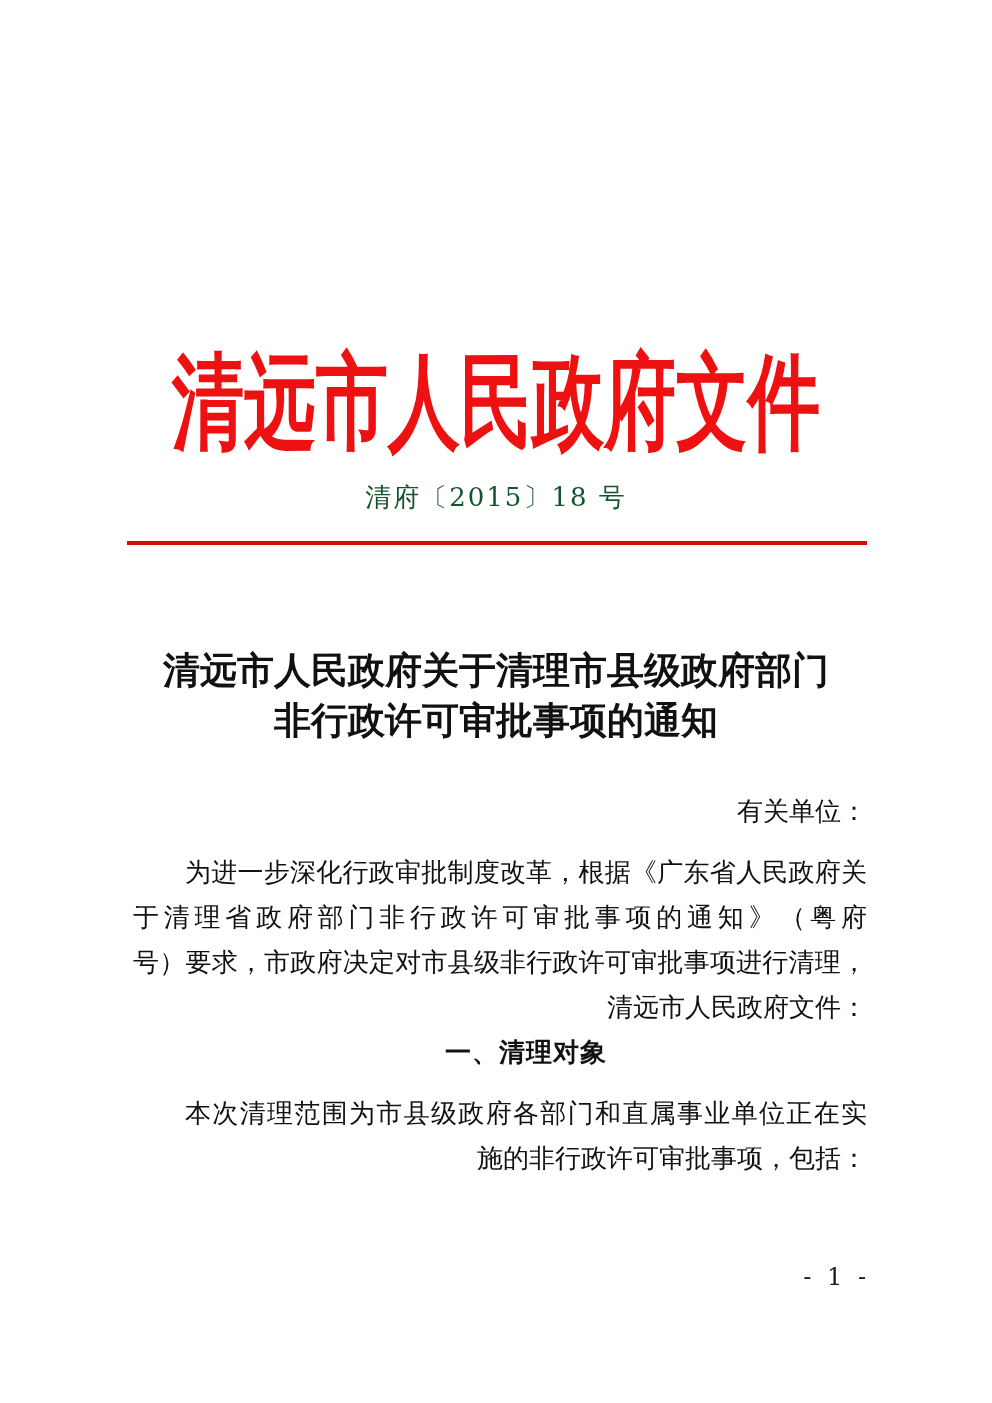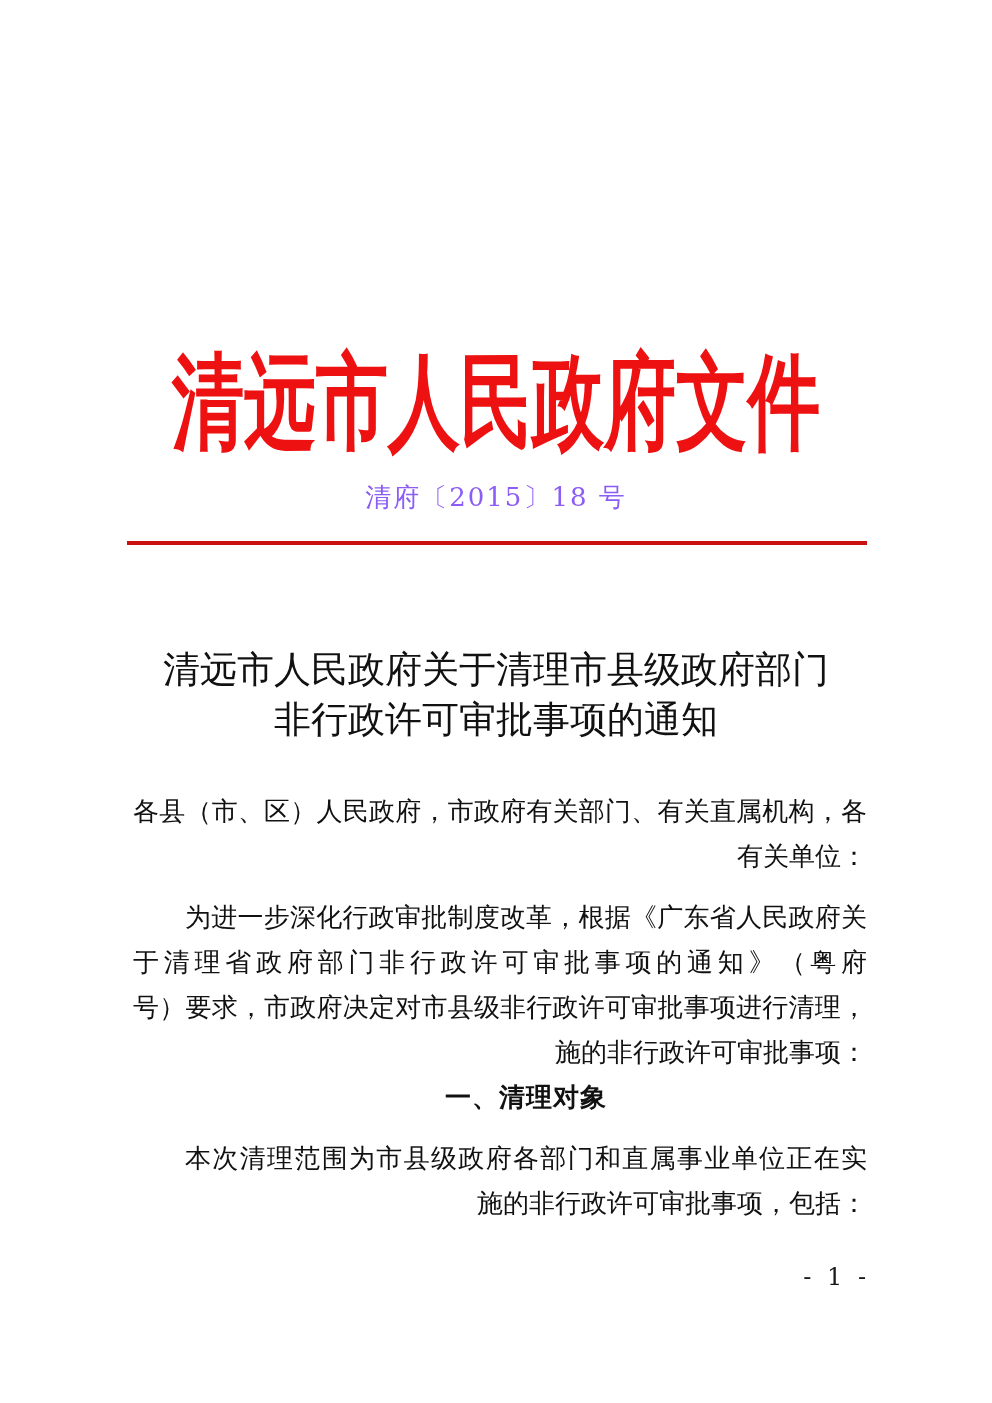--- a/index.html
+++ b/index.html
@@ -32,40 +32,40 @@
   
   .doc-number {
     position: absolute;
     top: 480px;
     left: 0;
     width: 100%;
     text-align: center;
     font-size: 26px;
     line-height: 34px;
     letter-spacing: 2px;
-    color: #8b5cf6;
+    color: #14532d;
   }
   
   .red-rule {
     position: absolute;
     top: 541px;
     left: 127px;
     width: 740px;
     height: 4px;
   }
   
   .doc-title {
     position: absolute;
     top: 645px;
     left: 0;
     width: 100%;
     text-align: center;
     font-size: 37px;
     line-height: 50px;
-    font-weight: 400;
+    font-weight: 700;
     color: #111111;
   }
   .doc-title .title-line { height: 50px; overflow: hidden; }
   
   .body-block {
     position: absolute;
     top: 789px;
     left: 133px;
     width: 734px;
     font-size: 26px;
@@ -113,26 +113,25 @@
   <div class="doc-number">清府〔2015〕18 号</div>
 
   <div class="red-rule" style="background: rgb(204, 17, 17);"></div>
 
   <div class="doc-title">
     <div class="title-line">清远市人民政府关于清理市县级政府部门</div>
     <div class="title-line">非行政许可审批事项的通知</div>
   </div>
 
   <div class="body-block" id="body-block">
-      <div class="body-line">各县（市、区）人民政府，市政府有关部门、有关直属机构，各</div>
       <div class="body-line last-line">有关单位：</div>
       <div class="body-line indent-first">为进一步深化行政审批制度改革，根据《广东省人民政府关</div>
       <div class="body-line">于清理省政府部门非行政许可审批事项的通知》（粤府〔2014〕62</div>
       <div class="body-line">号）要求，市政府决定对市县级非行政许可审批事项进行清理，</div>
-      <div class="body-line last-line">施的非行政许可审批事项：</div>
+      <div class="body-line last-line">清远市人民政府文件：</div>
       <div class="body-line heading-line">一、清理对象</div>
       <div class="body-line indent-first">本次清理范围为市县级政府各部门和直属事业单位正在实</div>
       <div class="body-line last-line">施的非行政许可审批事项，包括：</div>
     </div>
 
   <div class="page-number">- 1 -</div>
 
 </div>
 
 </body></html>

